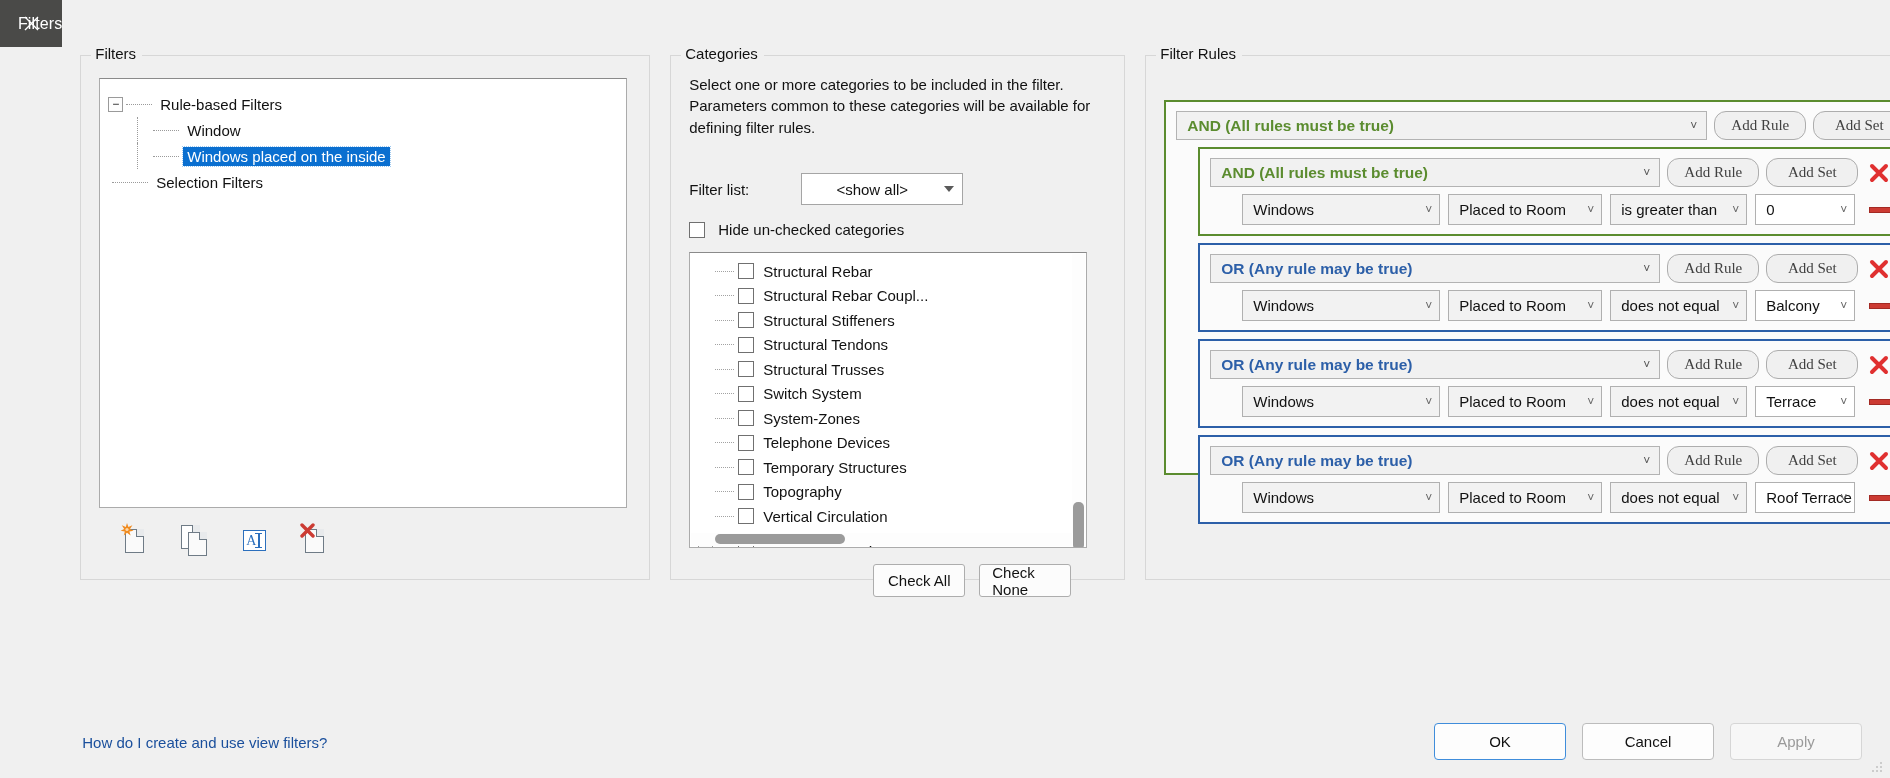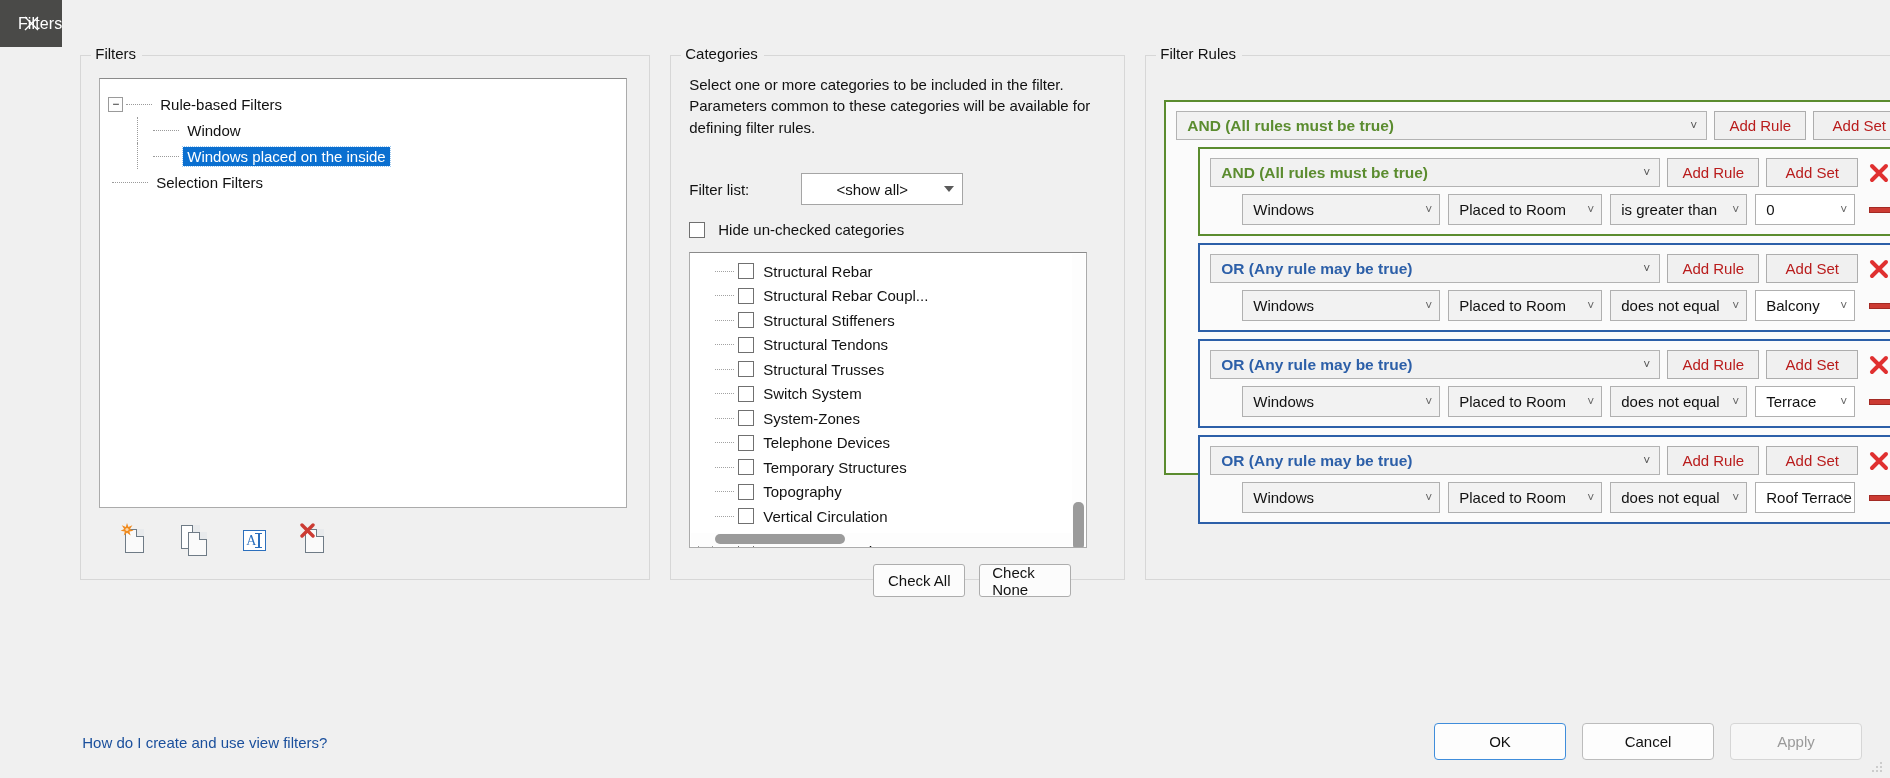--- a/index.html
+++ b/index.html
@@ -302,25 +302,25 @@
   .rule-combo .vcaret {
     position:absolute; right:9px; top:50%;
     transform:translateY(-50%);
     color:#555; font-size:12px; font-weight:normal;
     line-height:1;
   }
   .btn-small {
     border:1px solid #adadad;
     background:#f0f0f0;
     height:29px; min-width:92px;
-    font-size:15px; color:#b91c1c;
+    font-size:15px; color:#404040;
     display:inline-flex; align-items:center; justify-content:center;
-    cursor:pointer; border-radius:0;
+    cursor:pointer; border-radius:12px;
     flex:0 0 auto;
-    font-family:Liberation Sans, sans-serif;
+    font-family:Liberation Serif, serif;
   }
   .del-x {
     width:28px; height:28px;
     display:inline-flex; align-items:center; justify-content:center;
     cursor:pointer; flex:0 0 28px;
   }
   .del-x svg { display:block; }
 
   .nested-set {
     margin:7px 10px 0 32px;

